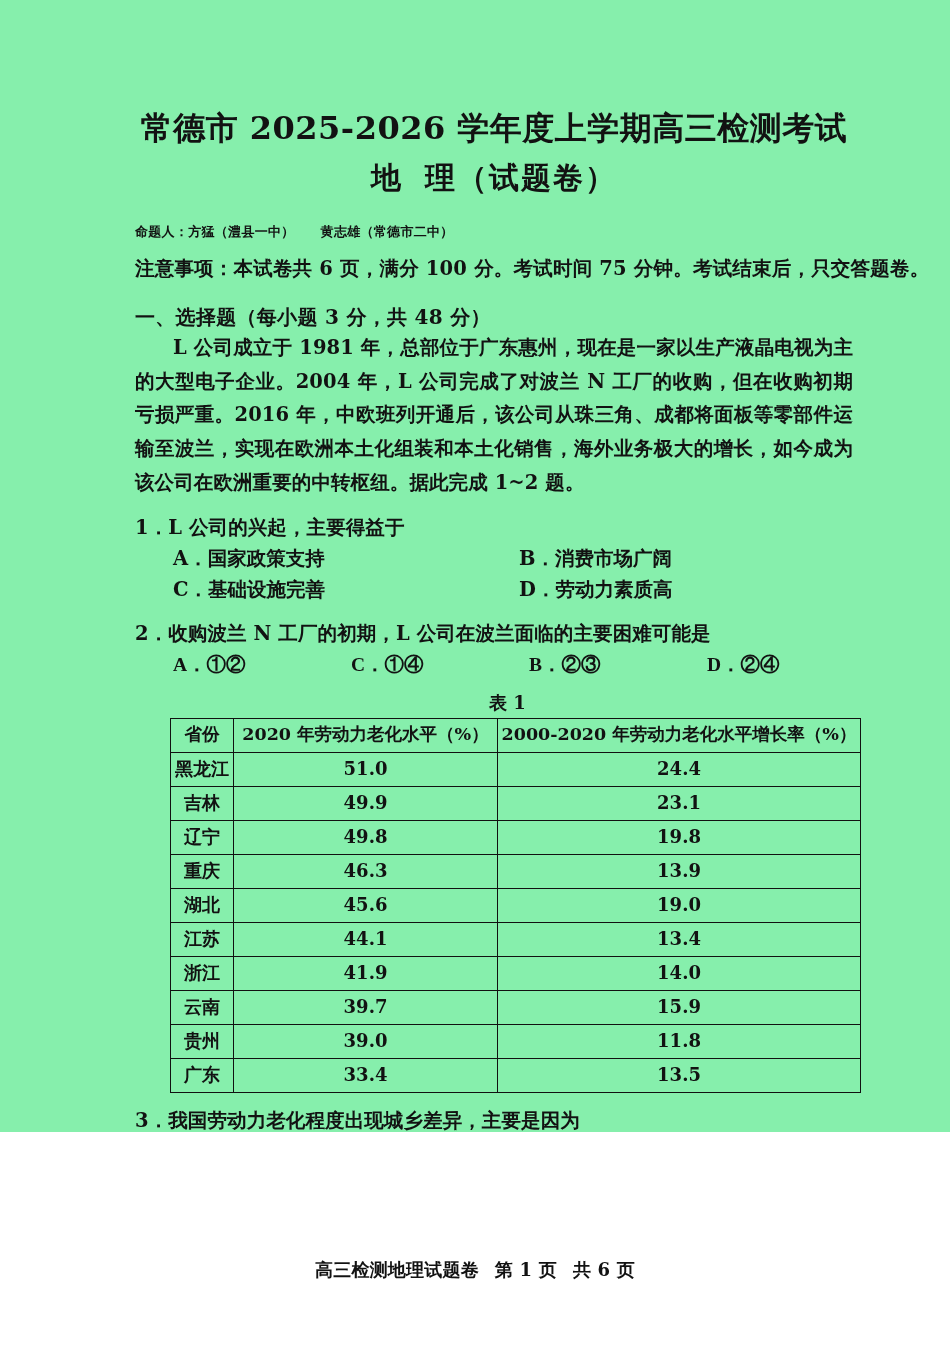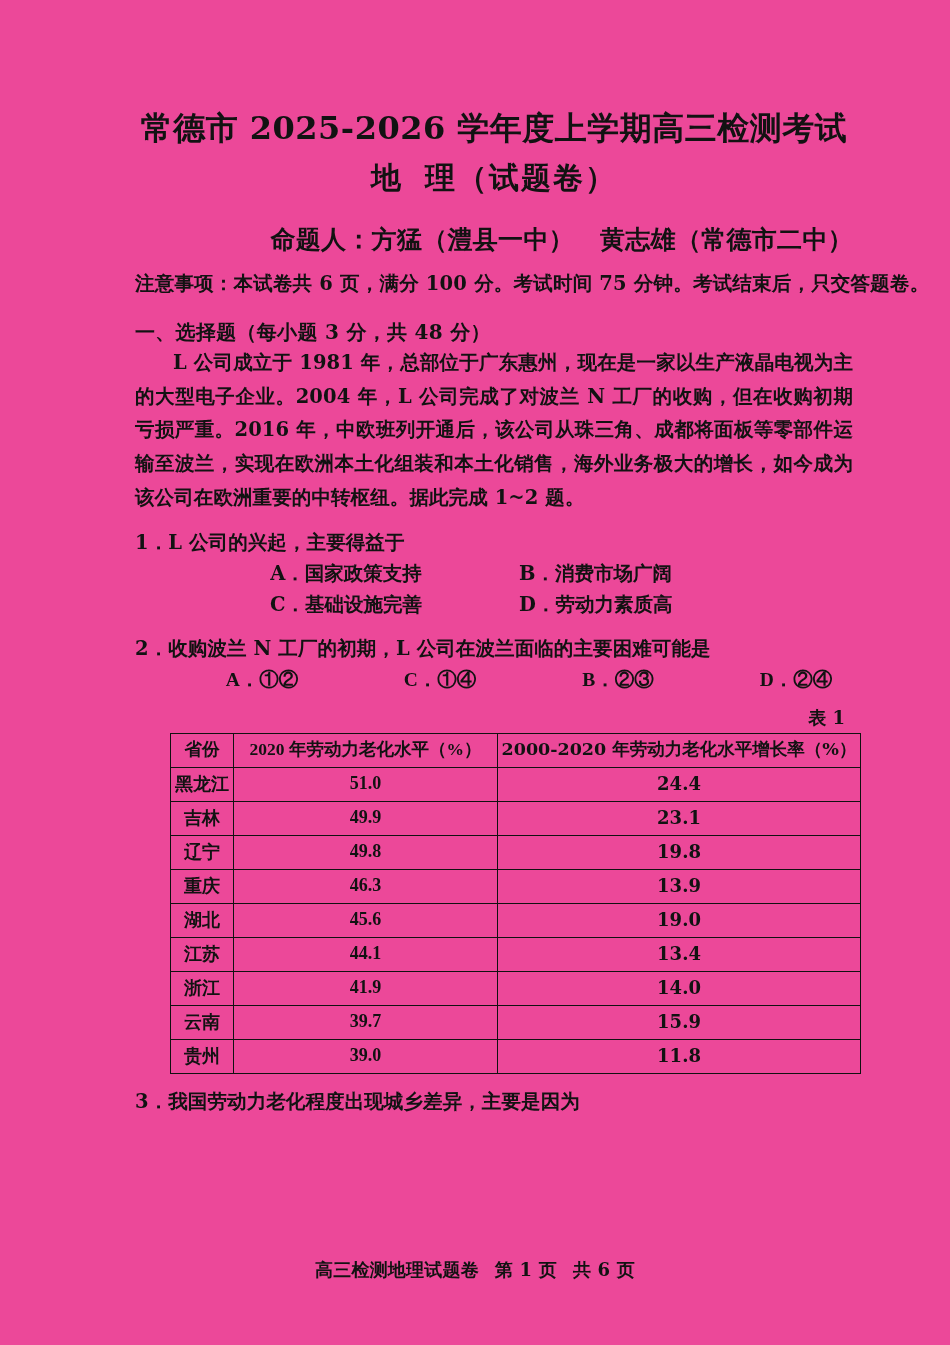--- a/index.html
+++ b/index.html
@@ -13,22 +13,22 @@
     height: 1345px;
     position: relative;
     font-family: "DejaVu Serif", "Liberation Serif", serif;
     color: #121212;
     overflow: hidden;
   }
   .page {
     position: absolute;
     left: 0; top: 0;
     width: 950px;
-    height: 1345px;
-    background: #ec4899;
+    height: 1132px;
+    background: #86efac;
   }
   .content {
     position: absolute;
     left: 135px;
     top: 0;
     width: 718px;
   }
 
   
   .doc-title {
@@ -43,23 +43,23 @@
   .doc-subtitle {
     text-align: center;
     font-weight: bold;
     font-size: 30px;
     letter-spacing: 2px;
     margin-top: 10px;
   }
   .doc-subtitle .gap { display: inline-block; width: 22px; }
 
   .authors {
-    text-align: right;
-    font-weight: bold;
-    font-size: 25px;
+    text-align: left;
+    font-weight: bold;
+    font-size: 13px;
     margin-top: 24px;
     letter-spacing: 0.3px;
   }
   .authors .sep { display: inline-block; width: 26px; }
 
   .notice {
     font-weight: bold;
     font-size: 19.5px;
     margin-top: 14px;
     letter-spacing: 0.2px;
@@ -94,35 +94,35 @@
     line-height: 1.6;
     letter-spacing: 0.1px;
   }
   .opt-row {
     display: flex;
     font-weight: bold;
     font-size: 19.5px;
     line-height: 1.62;
     padding-left: 38px;
   }
-  .opt-row .opt { flex: 0 0 auto; text-align: center; }
+  .opt-row .opt { flex: 0 0 auto; }
   .opt-2col .opt:nth-child(1) { width: 346px; }
   .opt-4col .opt { width: 178px; font-family: Liberation Serif, serif; }
   .stmt-row {
     display: flex;
     font-weight: bold;
     font-size: 19.5px;
     line-height: 1.62;
     padding-left: 38px;
   }
   .stmt-row .stmt { width: 186px; }
 
   
   .table-caption {
-    text-align: right;
+    text-align: center;
     font-weight: bold;
     font-size: 18px;
     margin-top: 10px;
     margin-bottom: 3px;
     
     width: 675px;
     margin-left: 35px;
   }
   table.data-table {
     border-collapse: collapse;
@@ -135,21 +135,21 @@
     border: 1.6px solid #111;
     font-weight: bold;
     font-size: 18px;
     text-align: center;
     padding: 4px 2px 5px 2px;
     height: 24px;
     line-height: 1.2;
     white-space: nowrap;
   }
   table.data-table .col-prov { width: 58px; }
-  table.data-table .col-a    { width: 259px; font-family: Liberation Serif, serif; }
+  table.data-table .col-a    { width: 259px; }
   table.data-table .col-b    { width: 358px; }
   table.data-table thead th { font-size: 17.5px; }
 
   
   .footer {
     position: absolute;
     left: 0;
     top: 1258px;
     width: 950px;
     text-align: center;
@@ -252,20 +252,25 @@
         <tr>
           <td class="col-prov">云南</td>
           <td class="col-a">39.7</td>
           <td class="col-b">15.9</td>
         </tr>
         <tr>
           <td class="col-prov">贵州</td>
           <td class="col-a">39.0</td>
           <td class="col-b">11.8</td>
         </tr>
+        <tr>
+          <td class="col-prov">广东</td>
+          <td class="col-a">33.4</td>
+          <td class="col-b">13.5</td>
+        </tr>
       </tbody>
     </table>
 
     <div class="question" style="margin-top:12px;">
       <div class="q-stem">3．我国劳动力老化程度出现城乡差异，主要是因为</div>
 
     </div>
 
   </div>
 

